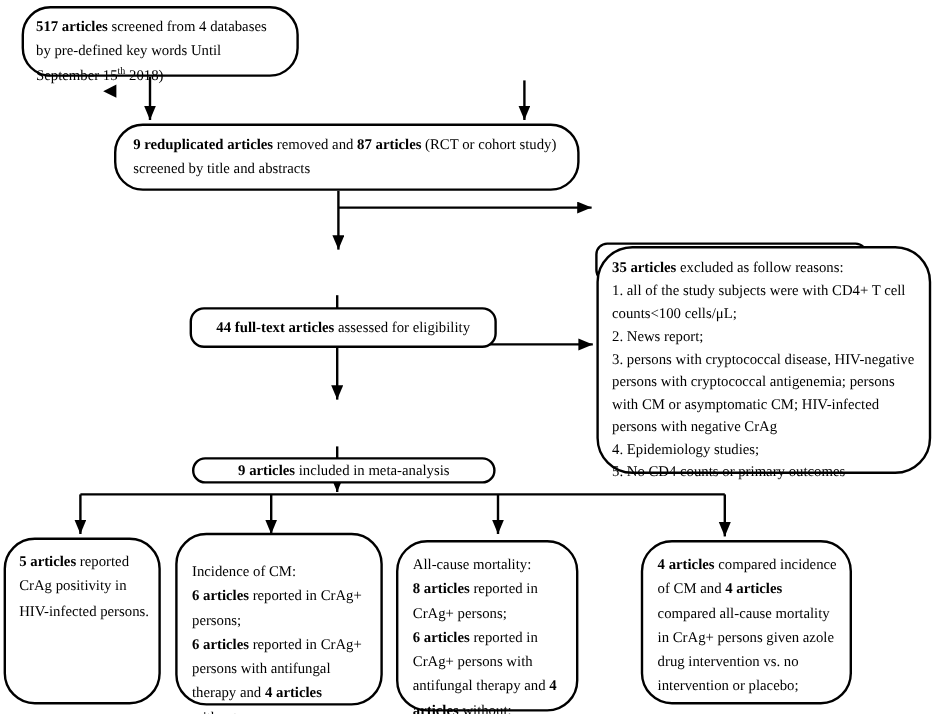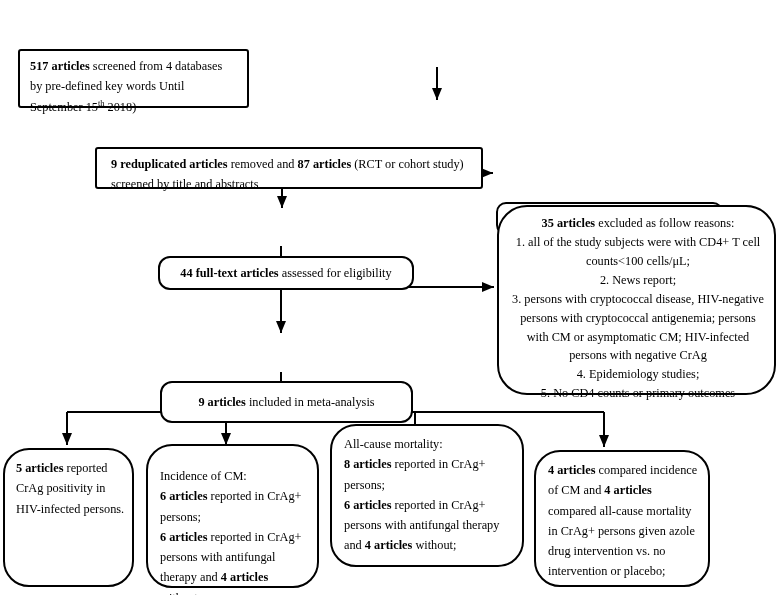--- a/index.html
+++ b/index.html
@@ -7,25 +7,25 @@
     position:relative;width:780px;height:595px;background:#ffffff;
     font-family:"Liberation Serif","DejaVu Serif",serif;color:#000;
     overflow:hidden;
   }
   .box{
     position:absolute;box-sizing:border-box;background:#fff;
     border:2.5px solid #000;font-size:12.3px;line-height:1.65;
     padding:5px 10px;z-index:2;
   }
   .box sup{font-size:0.68em;line-height:0;}
-  .r15{border-radius:3px;margin-top:44px;}
+  .r15{border-radius:24px;}
   .r10{border-radius:10px;}
   .r12{border-radius:12px;}
   .r26{border-radius:26px;}
-  .r30{border-radius:30px;text-align:center;}
+  .r30{border-radius:30px;}
   .vcenter{display:flex;align-items:center;margin-top:45px;}
   .hcenter{justify-content:center;text-align:center;}
   #connectors{position:absolute;left:0;top:0;z-index:1;pointer-events:none;}
   #connectors line{stroke:#000;stroke-width:2;}
 </style>
 </head>
 <body>
 
 <div id="canvas">
 
@@ -46,37 +46,37 @@
     <line x1="67" y1="412" x2="604" y2="412"></line>
     <line x1="67" y1="412" x2="67" y2="445" marker-end="url(#arrow)"></line>
     <line x1="226" y1="412" x2="226" y2="445" marker-end="url(#arrow)"></line>
     <line x1="415" y1="412" x2="415" y2="445" marker-end="url(#arrow)"></line>
     <line x1="604" y1="412" x2="604" y2="447" marker-end="url(#arrow)"></line>
   </svg>
 
   <div class="box r15" style="left:18px;top:5px;width:231px;height:59px;"><b>517 articles</b> screened from 4 databases by pre-defined key words Until September 15<sup>th</sup> 2018)</div>
 
 
-  <div class="box r15" style="left:95px;top:103px;width:388px;height:42px;padding-left:14px;"><b>9 reduplicated articles</b> removed and <b>87 articles</b> (RCT or cohort study) screened by title and abstracts</div>
+  <div class="box r15" style="left:95px;top:103px;width:388px;height:56px;padding-left:14px;"><b>9 reduplicated articles</b> removed and <b>87 articles</b> (RCT or cohort study) screened by title and abstracts</div>
 
   <div class="box r10 vcenter" style="left:496px;top:157px;width:227px;height:33px;padding-left:14px;">
     <span><b>43 articles</b> were excluded</span>
   </div>
 
   <div class="box r12 vcenter hcenter" style="left:158px;top:211px;width:256px;height:34px;text-align:right;">
     <span><b>44 full-text articles</b> assessed for eligibility</span>
   </div>
 
   <div class="box r30" style="left:497px;top:205px;width:279px;height:190px;line-height:1.54;padding:7px 8px 5px 11px;"><b>35 articles</b> excluded as follow reasons:<br>1. all of the study subjects were with CD4+ T cell counts&lt;100 cells/μL;<br>2. News report;<br>3. persons with cryptococcal disease, HIV-negative persons with cryptococcal antigenemia; persons with CM or asymptomatic CM; HIV-infected persons with negative CrAg<br>4. Epidemiology studies;<br>5. No CD4 counts or primary outcomes</div>
 
-  <div class="box r12 vcenter hcenter" style="left:160px;top:336px;width:253px;height:42px;">
+  <div class="box r12 vcenter hcenter" style="left:160px;top:336px;width:253px;height:22px;">
     <span><b>9 articles</b> included in meta-analysis</span>
   </div>
 
   <div class="box r26" style="left:3px;top:448px;width:131px;height:139px;padding:8px 6px 8px 11px;"><b>5 articles</b> reported CrAg positivity in HIV-infected persons.</div>
 
   <div class="box r26" style="left:146px;top:444px;width:173px;height:144px;padding:20px 6px 8px 12px;">Incidence of CM:<br><b>6 articles</b> reported in CrAg+ persons;<br><b>6 articles</b> reported in CrAg+ persons with antifungal therapy and <b>4 articles</b> without;</div>
 
-  <div class="box r26" style="left:330px;top:424px;width:194px;height:143px;padding:8px 6px 8px 12px;">All-cause mortality:<br><b>8 articles</b> reported in CrAg+ persons;<br><b>6 articles</b> reported in CrAg+ persons with antifungal therapy and <b>4 articles</b> without;</div>
+  <div class="box r26" style="left:330px;top:450px;width:152px;height:143px;padding:8px 6px 8px 12px;">All-cause mortality:<br><b>8 articles</b> reported in CrAg+ persons;<br><b>6 articles</b> reported in CrAg+ persons with antifungal therapy and <b>4 articles</b> without;</div>
 
   <div class="box r26" style="left:520px;top:450px;width:176px;height:137px;padding:8px 6px 8px 12px;margin-left:14px;"><b>4 articles</b> compared incidence of CM and <b>4 articles</b> compared all-cause mortality in CrAg+ persons given azole drug intervention vs. no intervention or placebo;</div>
 
 </div>
 
 </body></html>

